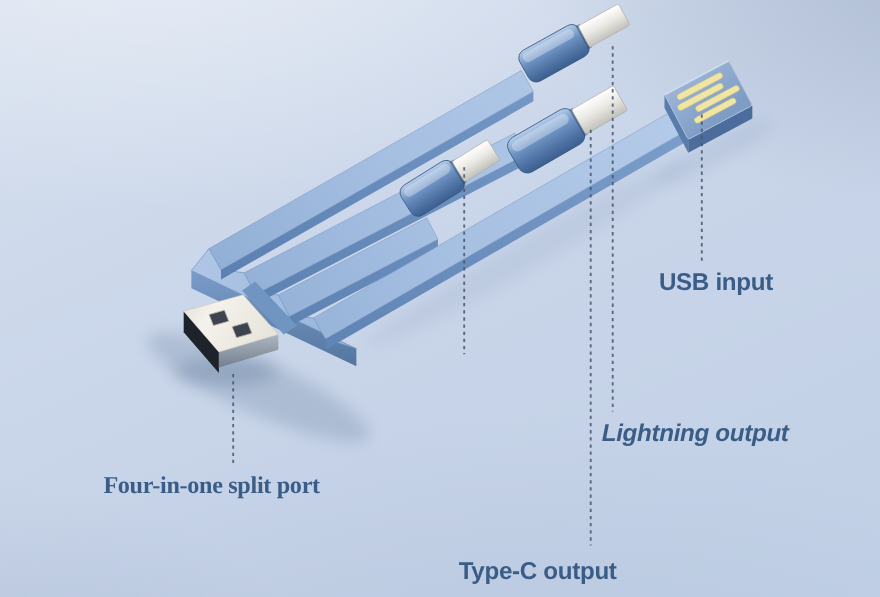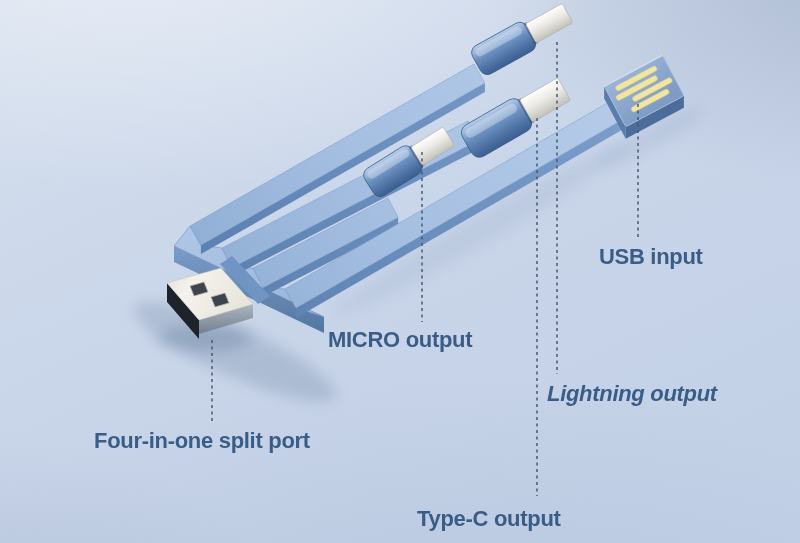--- a/index.html
+++ b/index.html
@@ -158,22 +158,21 @@
 
     <g fill="none" stroke-width="1.7" stroke-dasharray="3 3.5" opacity="0.85">
       <path stroke="#45566b" d="M212,340 L212,423"></path>
       <path stroke="#45566b" d="M422,152 L422,322"></path>
       <path stroke="#45566b" d="M557,42 L557,374"></path>
       <path stroke="#45566b" d="M537,118 L537,496"></path>
       <path stroke="#45566b" d="M638,104 L638,240"></path>
     </g>
   </svg>
 
-  <div class="label" style="left:94px;top:429px;">Four-in-one split port</div>
+  <div class="label" style="left:94px;top:429px;font-family:Liberation Serif, serif;">Four-in-one split port</div>
 
-  <div class="label" style="left:328px;top:328px;">MICRO output</div>
 
   <div class="label" style="left:547px;top:382px;font-style:italic;">Lightning output</div>
 
   <div class="label" style="left:599px;top:245px;">USB input</div>
 
   <div class="label" style="left:417px;top:507px;">Type-C output</div>
 </div>
 
 </body></html>

